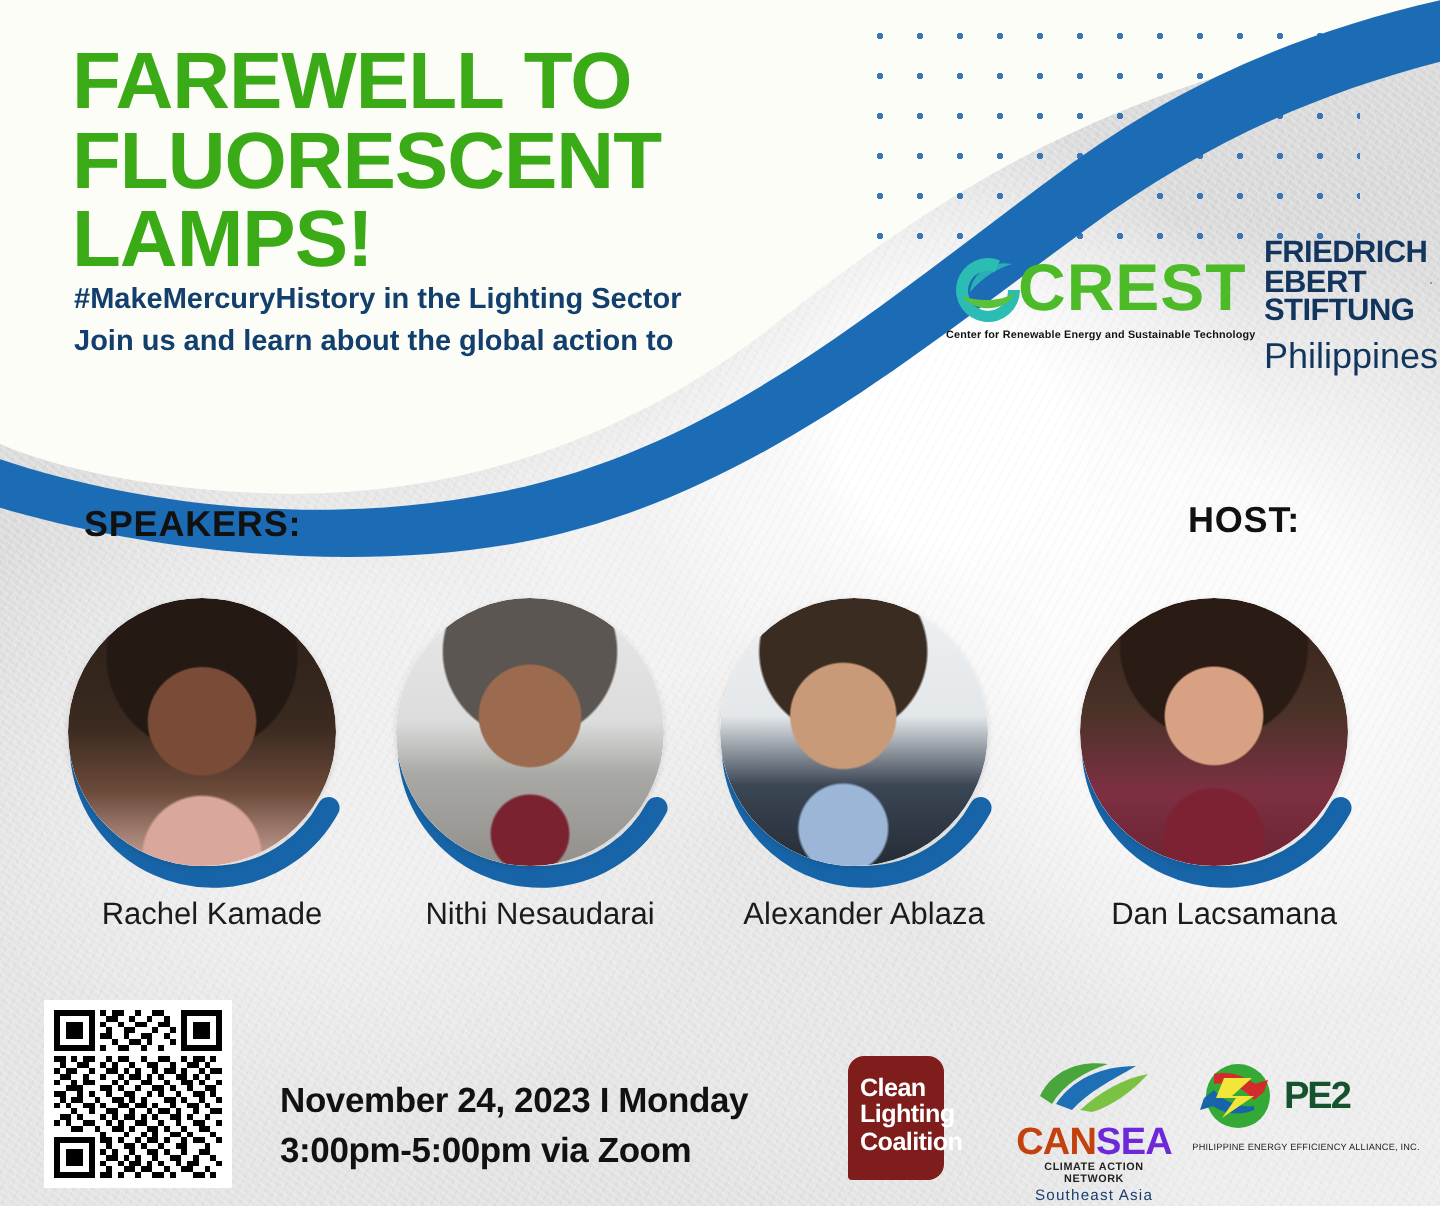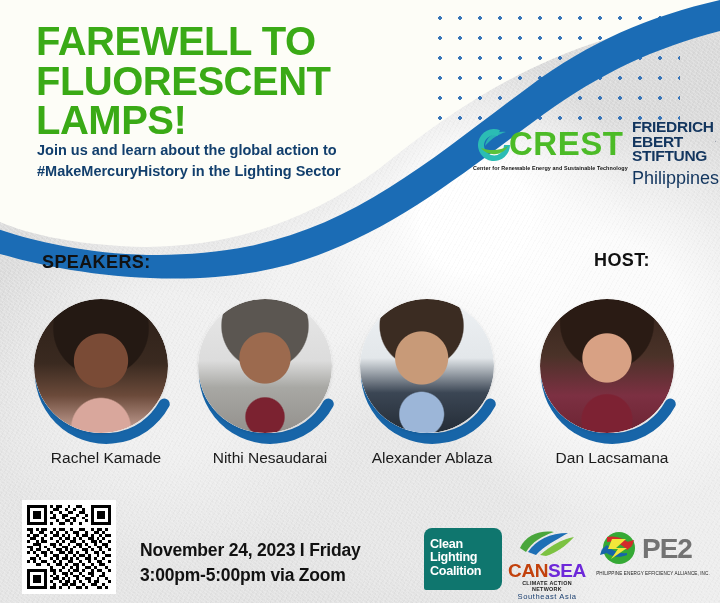--- a/index.html
+++ b/index.html
@@ -82,55 +82,55 @@
 
   
   .qr{position:absolute;left:22px;top:500px;width:94px;height:94px;background:#fff;padding:5px;box-sizing:border-box;}
   .qr svg{display:block;}
 
   
   .details{position:absolute;left:140px;top:538px;color:#111;font-weight:bold;
     font-size:17.5px;line-height:1.45;letter-spacing:-.2px;}
 
   
-  .clc{position:absolute;left:424px;top:528px;width:78px;height:62px;background:#0f766e;
+  .clc{position:absolute;left:424px;top:528px;width:48px;height:62px;background:#7f1d1d;
     border-radius:8px 8px 8px 2px;}
   .clc span{display:block;color:#fff;font-weight:bold;font-size:12.6px;line-height:13.4px;
     padding:10px 0 0 6px;letter-spacing:-.3px;}
   .cansea{position:absolute;left:508px;top:528px;width:78px;text-align:center;}
   .cansea-mark{width:62px;height:28px;margin:0 auto;}
   .cansea-word{font-size:19px;font-weight:bold;line-height:19px;letter-spacing:-.4px;margin-top:1px;}
   .cansea-word .can{color:#c2410c;} .cansea-word .sea{color:#6d28d9;}
   .cansea-s1{font-size:5.4px;font-weight:bold;color:#222;letter-spacing:.3px;}
   .cansea-s2{font-size:7.6px;color:#1a3f70;letter-spacing:.6px;}
   .pe2{position:absolute;left:594px;top:528px;width:118px;}
   .pe2-row{display:flex;align-items:center;gap:2px;}
-  .pe2-word{font-size:28px;font-weight:bold;color:#737373;line-height:27px;letter-spacing:-1px;}
+  .pe2-word{font-size:19px;font-weight:bold;color:#14532d;line-height:27px;letter-spacing:-1px;}
   .pe2-sub{font-size:4.6px;color:#222;text-align:center;letter-spacing:.1px;margin-top:3px;white-space:nowrap;}
 </style>
 </head>
 <body>
 
 <div class="poster">
 
   <div class="bg-photo"></div>
   <div class="bg-noise"></div>
 
   <div class="cream"></div>
 
   <div class="dots"></div>
 
   <svg class="swoosh" viewBox="0 0 790 300">
     <path d="M-10,214 C60,246 170,268 280,246 C390,224 470,152 560,86 C630,34 700,8 790,-8 L790,22 C706,38 640,66 574,114 C486,178 400,252 286,272 C180,290 58,268 -10,240 Z" fill="#1b6cb5"></path>
   </svg>
 
   <div class="headline">FAREWELL TO FLUORESCENT LAMPS!</div>
   <div class="subhead">
+    <div>#MakeMercuryHistory in the Lighting Sector</div>
     <div>Join us and learn about the global action to</div>
-    <div>#MakeMercuryHistory in the Lighting Sector</div>
   </div>
 
   <div class="crest">
     <svg class="crest-mark" viewBox="0 0 42 42">
       <path d="M37,21 A16,16 0 1 1 27,6.2 L24.4,12 A10,10 0 1 0 31,21 Z" fill="#2bbcb4"></path>
       <path d="M8,24 C15,33 30,32 35,22 C28,27 16,27 8,24 Z" fill="#5ac23a"></path>
       <path d="M33,8 C22,6 13,13 12,22 C19,14 26,10 33,8 Z" fill="#2bbcb4" opacity=".85"></path>
     </svg>
     <div class="crest-word">CREST</div>
     <div class="crest-tag">Center for Renewable Energy and Sustainable Technology</div>
@@ -437,21 +437,21 @@
           <rect x="14" y="28" width="1" height="1"></rect>
           <rect x="17" y="28" width="2" height="1"></rect>
         <rect x="20" y="28" width="1" height="1"></rect>
           <rect x="24" y="28" width="2" height="1"></rect>
           <rect x="27" y="28" width="1" height="1"></rect>
       </g>
     </svg>
   </div>
 
   <div class="details">
-    <div>November 24, 2023 I Friday</div>
+    <div>November 24, 2023 I Monday</div>
     <div>3:00pm-5:00pm via Zoom</div>
   </div>
 
   <div class="clc">
     <span>Clean</span>
     <span style="padding-top:0">Lighting</span>
     <span style="padding-top:0">Coalition</span>
   </div>
 
   <div class="cansea">

